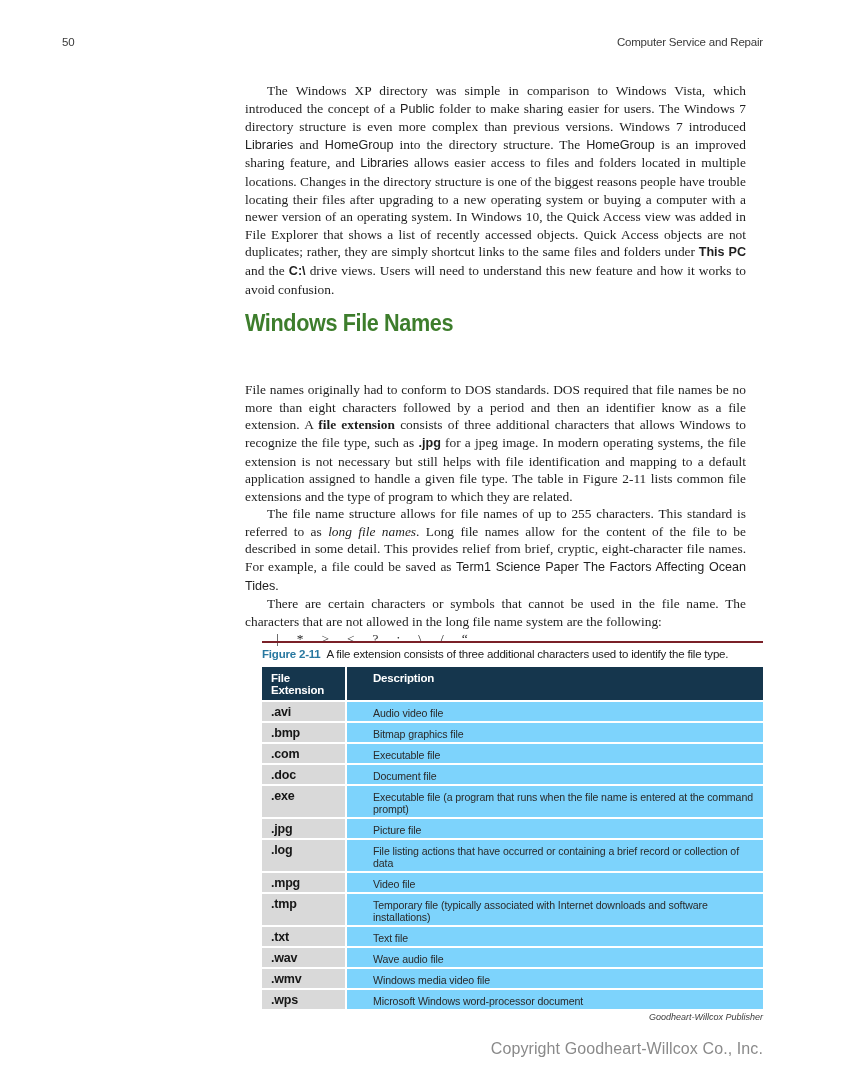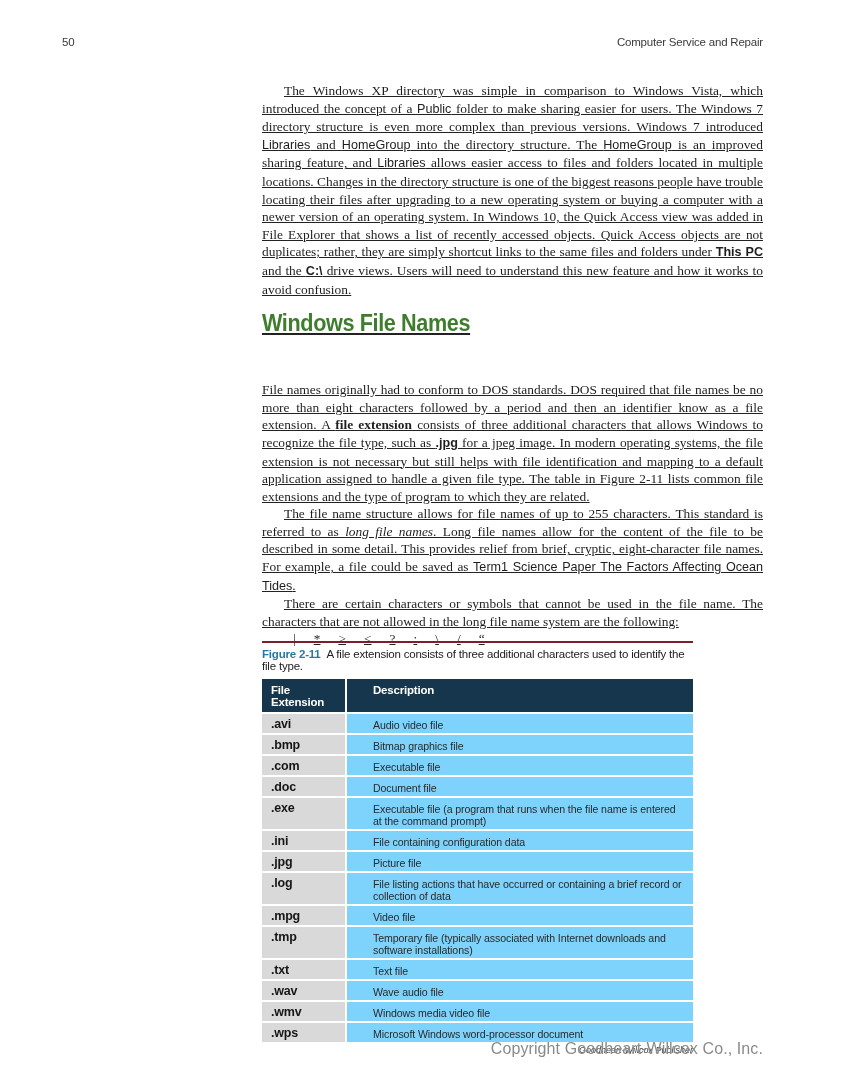--- a/index.html
+++ b/index.html
@@ -8,42 +8,42 @@
     font-family:"Liberation Serif",serif;color:#222;overflow:hidden;
   }
   
   .page-header{
     position:absolute;left:62px;top:36px;width:701px;
     display:flex;justify-content:space-between;align-items:flex-start;
     font-family:"Liberation Sans",sans-serif;font-size:11.5px;color:#3a3a3a;
     letter-spacing:-0.2px;
   }
   
-  .text-col{position:absolute;left:262px;top:82px;width:501px;text-decoration:underline;}
+  .text-col{position:absolute;left:245px;top:82px;width:501px;}
   .text-col p{
     margin:0;font-size:13.4px;line-height:17.6px;text-align:justify;
     text-indent:22px;color:#1e1e1e;
   }
   .text-col p.no-indent{text-indent:0;margin-top:44px;}
   .seg-sans{font-family:"Liberation Sans",sans-serif;font-size:12.6px;}
   .seg-sans-bold{font-family:"Liberation Sans",sans-serif;font-weight:bold;font-size:12.6px;}
   .seg-serif-bold{font-weight:bold;}
   .seg-serif-italic{font-style:italic;}
   .section-heading{
     margin:12px 0 6px 0;
     font-family:"Liberation Sans",sans-serif;font-weight:bold;
     font-size:23px;color:#3d7d2c;letter-spacing:-0.4px;
     transform:scaleX(0.94);transform-origin:left center;
   }
   .forbidden-line{
     margin:7px 0 0 0;text-align:center;font-size:13px;color:#1e1e1e;
   }
   .forbidden-line span{margin:0 9px;}
   
-  .figure{position:absolute;left:262px;top:641px;width:431px;}
+  .figure{position:absolute;left:262px;top:641px;width:501px;}
   .figure-rule{height:2px;background:#7a2028;margin-bottom:5px;}
   .figure-caption{
     font-family:"Liberation Sans",sans-serif;font-size:11.5px;color:#222;
     letter-spacing:-0.2px;margin-bottom:7px;
   }
   .figure-caption .fig-label{font-weight:bold;color:#2878a0;margin-right:6px;}
   
   .file-table{width:100%;}
   .ft-row{display:flex;margin-bottom:2px;}
   .ft-row .c1{
@@ -117,24 +117,20 @@
         </div>
         <div class="ft-row">
           <div class="c1">.doc</div>
           <div class="c2">Document file</div>
         </div>
         <div class="ft-row">
           <div class="c1">.exe</div>
           <div class="c2">Executable file (a program that runs when the file name is entered at the command prompt)</div>
         </div>
         <div class="ft-row">
-          <div class="c1">.ini</div>
-          <div class="c2">File containing configuration data</div>
-        </div>
-        <div class="ft-row">
           <div class="c1">.jpg</div>
           <div class="c2">Picture file</div>
         </div>
         <div class="ft-row">
           <div class="c1">.log</div>
           <div class="c2">File listing actions that have occurred or containing a brief record or collection of data</div>
         </div>
         <div class="ft-row">
           <div class="c1">.mpg</div>
           <div class="c2">Video file</div>

